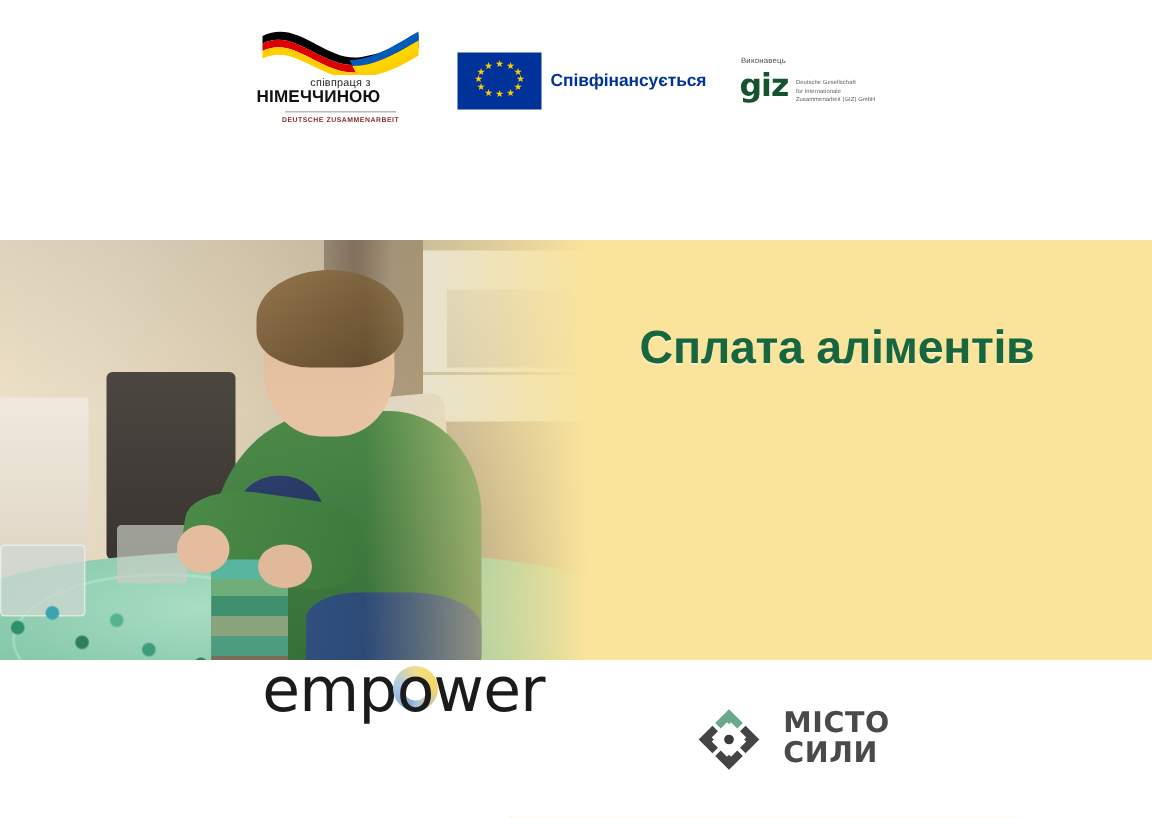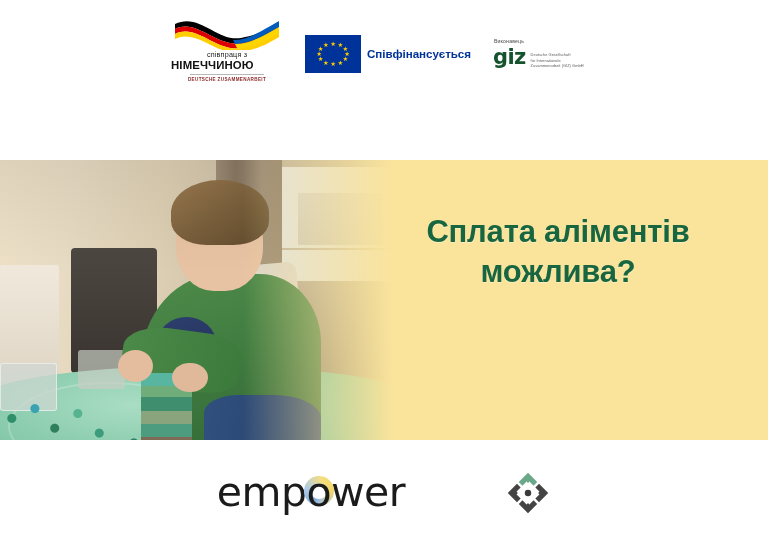--- a/index.html
+++ b/index.html
@@ -335,21 +335,20 @@
 
   
   .partner-strip {
     position: absolute;
     left: 0;
     top: 440px;
     width: 768px;
     height: 105px;
     background: #ffffff;
     display: flex;
-    align-items: center;
     justify-content: center;
     gap: 100px;
   }
 
   
   .logo-empower {
     position: relative;
     font-size: 41px;
     font-weight: 400;
     color: #1b1b1b;
@@ -473,21 +472,20 @@
       <div class="ph-hand"></div>
       <div class="ph-hand2"></div>
       <div class="ph-head"></div>
       <div class="ph-hair"></div>
       <div class="ph-shadow"></div>
       <div class="photo-fade"></div>
     </div>
 
     <div class="title-block">
       <span class="title-line">Сплата аліментів</span>
-      <span class="title-line">можлива?</span>
     </div>
 
 
   </div>
 
   <div class="partner-strip">
 
     <div class="logo-empower">
       <span>emp</span><span class="emp-o-wrap"><span class="emp-ring">
             <span class="emp-ring-hole"></span>
@@ -513,17 +511,21 @@
             <path d="M0,-34 L6,-28 L0,-22 L-6,-28 Z" fill="#444444"></path>
           </g>
 
           <g transform="rotate(270)">
             <path d="M0,-44 L20,-24 L12,-16 L0,-28 L-12,-16 L-20,-24 Z" fill="#444444"></path>
             <path d="M0,-34 L6,-28 L0,-22 L-6,-28 Z" fill="#444444"></path>
           </g>
           <circle cx="0" cy="0" r="7" fill="#3A3A3A"></circle>
         </g>
       </svg>
+      <div class="misto-text">
+        <div>МІСТО</div>
+        <div>СИЛИ</div>
+      </div>
     </div>
 
   </div>
 
 </div>
 
 </body></html>

